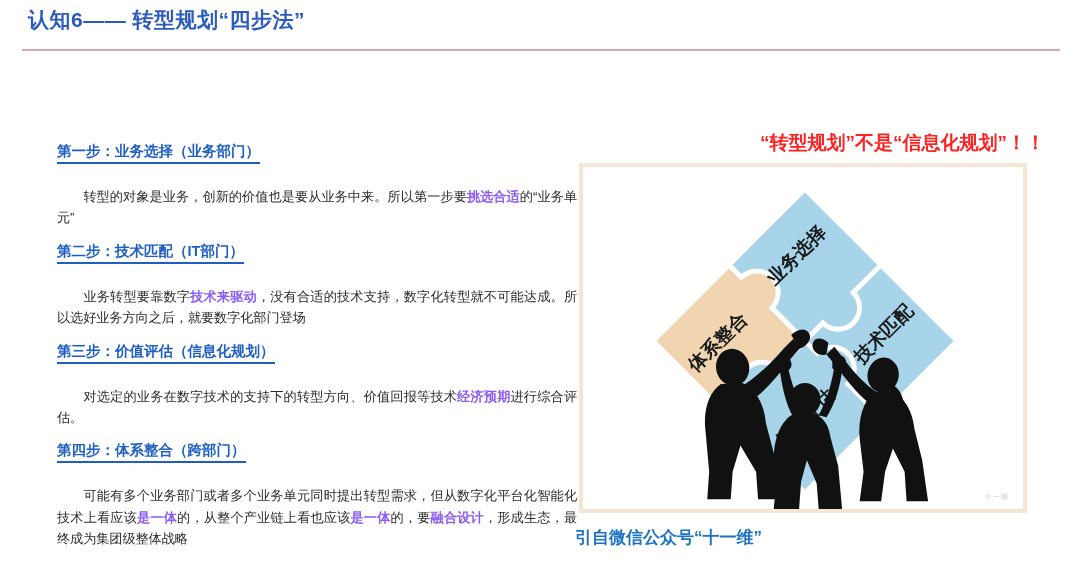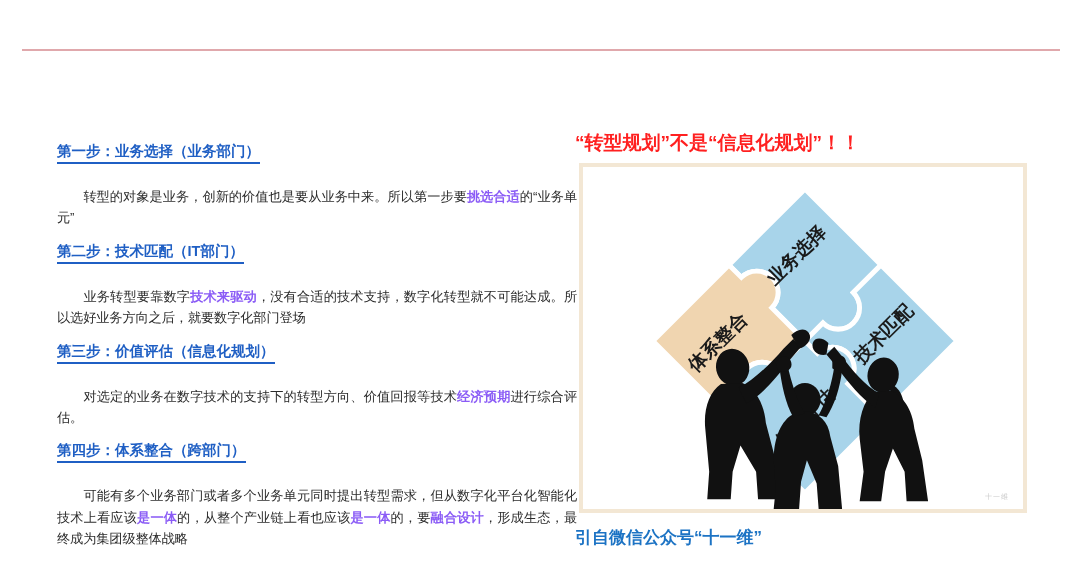--- a/index.html
+++ b/index.html
@@ -97,21 +97,21 @@
     left: 575px;
     top: 60px;
     width: 505px;
     height: 507px;
   }
   .right-headline {
     position: absolute;
     left: 0;
     top: 70px;
     width: 470px;
-    text-align: left;
+    text-align: right;
     font-size: 19px;
     font-weight: bold;
     color: #ff2020;
     white-space: nowrap;
   }
   .figure-frame {
     position: absolute;
     left: 4px;
     top: 103px;
     width: 448px;
@@ -148,20 +148,21 @@
     bottom: 7px;
     font-size: 7px;
     color: #c9c9c9;
     letter-spacing: 1px;
   }
 </style>
 </head>
 <body>
 
 <div class="slide-header">
+  <div class="slide-title">认知6—— 转型规划“四步法”</div>
   <div class="header-rule"></div>
 </div>
 
 <div class="left-col">
 
 
   <div class="steps">
 
     <div class="step">
       <div class="step-title">第一步：业务选择（业务部门）</div>

